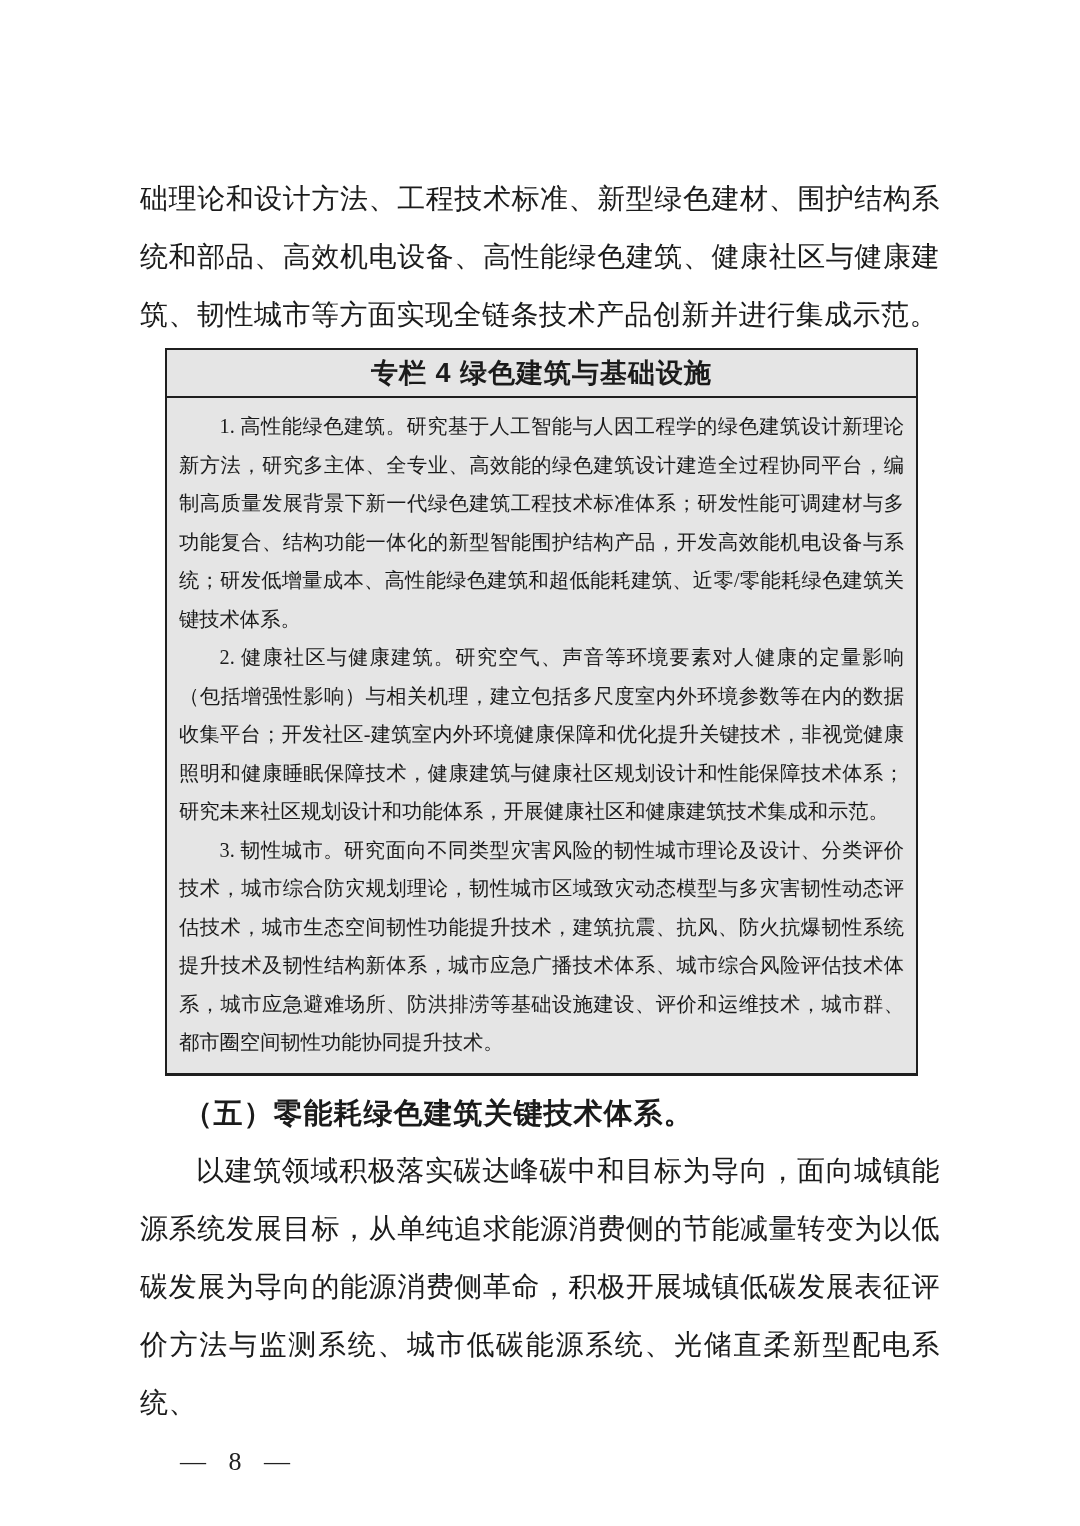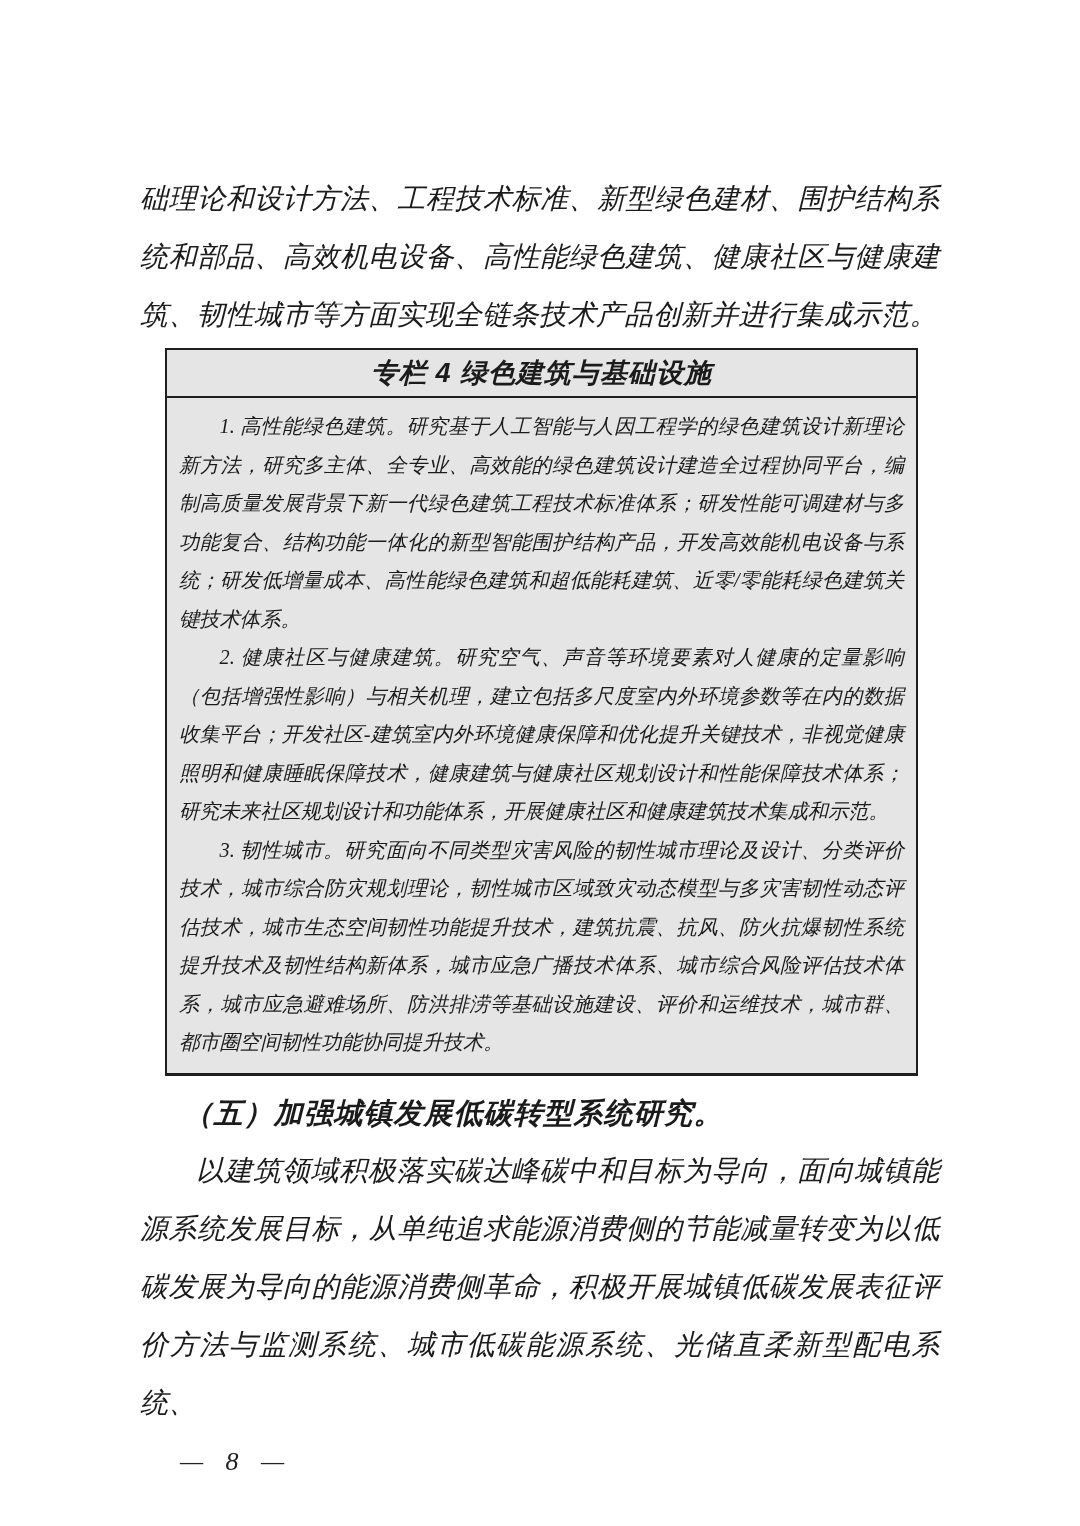--- a/index.html
+++ b/index.html
@@ -12,21 +12,20 @@
     height: 1526px;
     color: #1b1b1b;
     font-family: "Liberation Serif", serif;
     overflow: hidden;
   }
   .page {
     box-sizing: border-box;
     width: 1080px;
     height: 1526px;
     padding: 170px 140px 0 140px;
-    font-style: italic;
   }
   .intro {
     margin: 0;
     font-size: 28px;
     line-height: 58px;
     text-align: justify;
     letter-spacing: 0.5px;
   }
   .column-box {
     margin-top: 4px;
@@ -89,19 +88,19 @@
 
   <section class="column-box">
     <div class="column-box-header">专栏 4  绿色建筑与基础设施</div>
     <div class="column-box-body">
       <p class="box-item">1. 高性能绿色建筑。研究基于人工智能与人因工程学的绿色建筑设计新理论新方法，研究多主体、全专业、高效能的绿色建筑设计建造全过程协同平台，编制高质量发展背景下新一代绿色建筑工程技术标准体系；研发性能可调建材与多功能复合、结构功能一体化的新型智能围护结构产品，开发高效能机电设备与系统；研发低增量成本、高性能绿色建筑和超低能耗建筑、近零/零能耗绿色建筑关键技术体系。</p>
       <p class="box-item">2. 健康社区与健康建筑。研究空气、声音等环境要素对人健康的定量影响（包括增强性影响）与相关机理，建立包括多尺度室内外环境参数等在内的数据收集平台；开发社区-建筑室内外环境健康保障和优化提升关键技术，非视觉健康照明和健康睡眠保障技术，健康建筑与健康社区规划设计和性能保障技术体系；研究未来社区规划设计和功能体系，开展健康社区和健康建筑技术集成和示范。</p>
       <p class="box-item">3. 韧性城市。研究面向不同类型灾害风险的韧性城市理论及设计、分类评价技术，城市综合防灾规划理论，韧性城市区域致灾动态模型与多灾害韧性动态评估技术，城市生态空间韧性功能提升技术，建筑抗震、抗风、防火抗爆韧性系统提升技术及韧性结构新体系，城市应急广播技术体系、城市综合风险评估技术体系，城市应急避难场所、防洪排涝等基础设施建设、评价和运维技术，城市群、都市圈空间韧性功能协同提升技术。</p>
     </div>
   </section>
 
-  <h3 class="section-heading">（五）加强城镇发展低碳转型系统研究。</h3>
+  <h3 class="section-heading">（五）零能耗绿色建筑关键技术体系。</h3>
 
   <p class="body-paragraph">以建筑领域积极落实碳达峰碳中和目标为导向，面向城镇能源系统发展目标，从单纯追求能源消费侧的节能减量转变为以低碳发展为导向的能源消费侧革命，积极开展城镇低碳发展表征评价方法与监测系统、城市低碳能源系统、光储直柔新型配电系统、</p>
 
   <div class="page-number">— 8 —</div>
 
 </div>
 
 </body></html>

